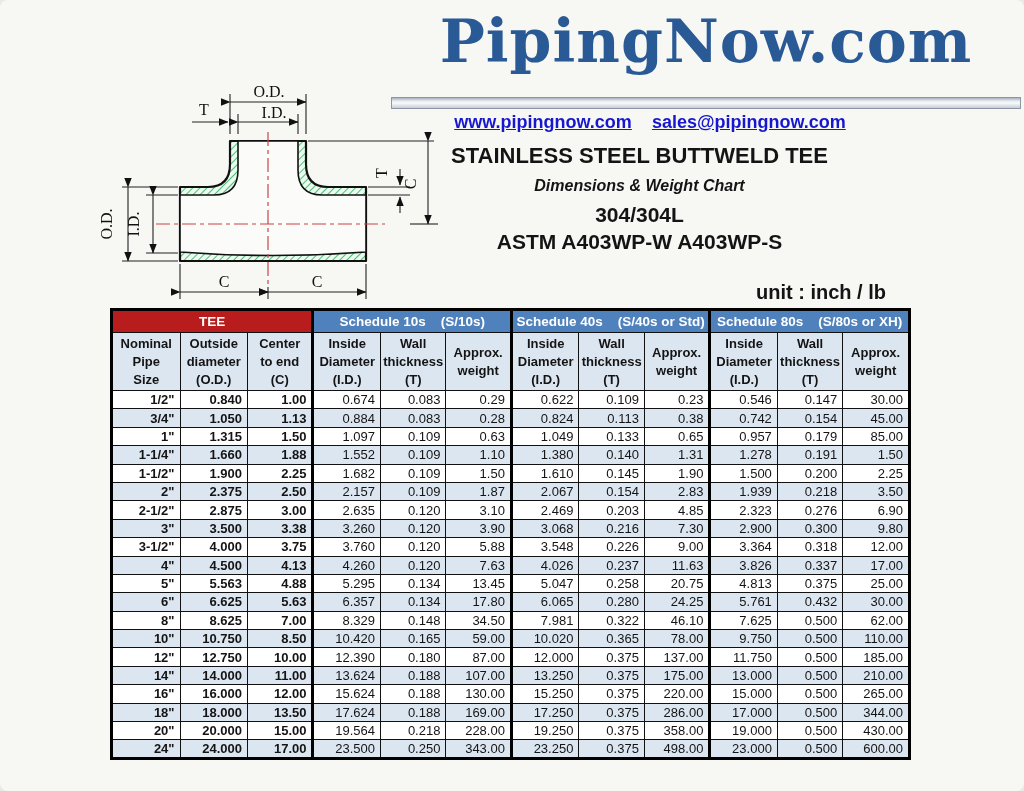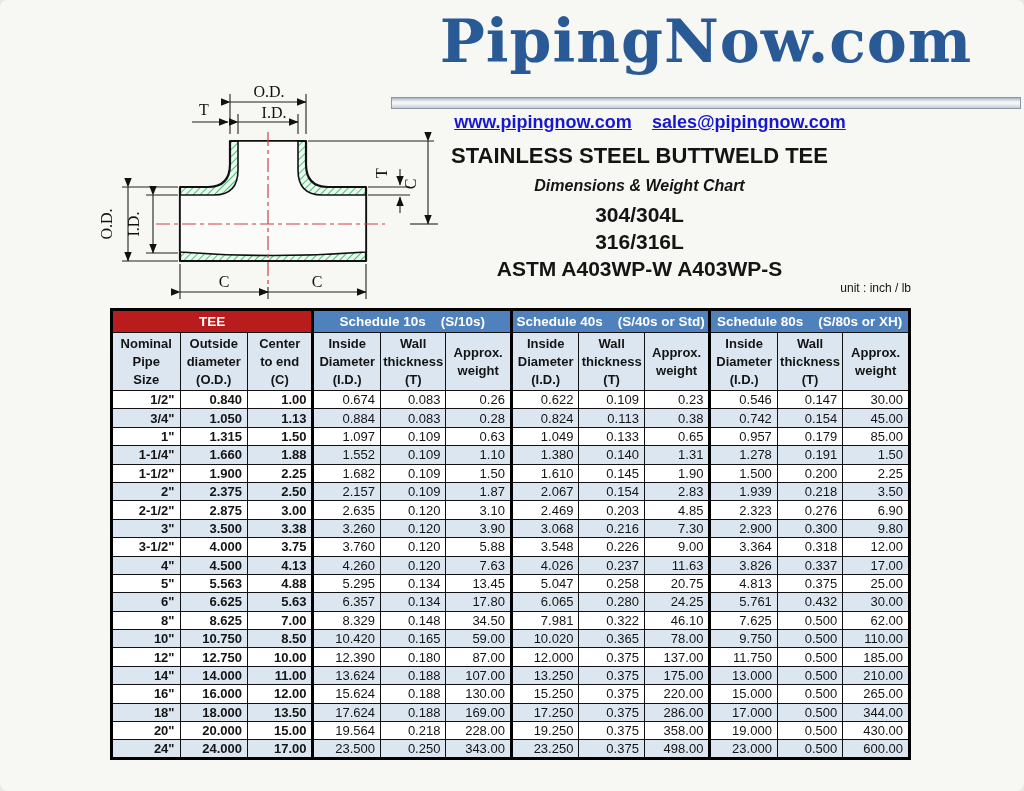--- a/index.html
+++ b/index.html
@@ -17,22 +17,22 @@
         color:var(--logo-blue);letter-spacing:1px;}
   .bar{position:absolute;left:391px;top:97px;width:630px;height:12px;border:1px solid #8b97a5;
        background:linear-gradient(to bottom,#aab4bf 0%,#eef1f4 35%,#f5f7f8 55%,#c6cdd4 100%);}
   .contact{position:absolute;left:400px;top:112px;width:500px;text-align:center;
            font-size:18px;font-weight:bold;color:var(--link-blue);}
   .contact a{color:var(--link-blue);text-align:center;}
   .titles{position:absolute;left:432px;top:141px;width:415px;text-align:center;font-weight:bold;}
   .t1{font-size:22px;line-height:30px;}
   .t2{font-size:16px;line-height:30px;font-style:italic;}
   .t3{font-size:21px;line-height:27px;}
-  .unit{position:absolute;left:700px;top:281px;width:211px;text-align:right;
-        font-size:12px;font-weight:normal;}
+  .unit{position:absolute;left:675px;top:281px;width:211px;text-align:right;
+        font-size:20px;font-weight:bold;}
 
   
   .diagram{position:absolute;left:98px;top:84px;}
   .diagram text{font-family:"Liberation Serif",serif;font-size:16px;fill:#111;}
 
   
   .tee-table{position:absolute;left:110px;top:308px;}
   table{border-collapse:collapse;table-layout:fixed;width:801px;border:3px solid #000;}
   th,td{border:1.5px solid #111;overflow:hidden;}
   .gs{border-left:3px solid #000 !important;}
@@ -53,21 +53,20 @@
 <div id="page">
 
   <div class="logo">PipingNow.com</div>
   <div class="bar"></div>
   <div class="contact"><a href="#">www.pipingnow.com</a><span>&nbsp;&nbsp;&nbsp;&nbsp;</span><a href="#">sales@pipingnow.com</a></div>
 
   <div class="titles">
     <div class="t1">STAINLESS STEEL BUTTWELD TEE</div>
     <div class="t2">Dimensions &amp; Weight Chart</div>
     <div class="t3">304/304L</div>
-    <div class="t3">316/316L</div>
     <div class="t3">ASTM A403WP-W   A403WP-S</div>
   </div>
 
   <div class="unit">unit : inch / lb</div>
 
   <svg class="diagram" width="348" height="220" viewBox="0 0 348 220">
     <defs>
       <pattern id="hatch" width="5" height="5" patternUnits="userSpaceOnUse" patternTransform="rotate(45)">
         <rect width="5" height="5" fill="#eafbef"></rect>
         <line x1="0" y1="0" x2="0" y2="5" stroke="#27b056" stroke-width="1.6"></line>
@@ -192,21 +191,21 @@
 weight</th>
         </tr>
       </thead>
       <tbody>
           <tr>
             <td class="b">1/2"</td>
             <td class="b">0.840</td>
             <td class="b">1.00</td>
             <td class="gs">0.674</td>
             <td>0.083</td>
-            <td>0.26</td>
+            <td>0.29</td>
             <td class="gs">0.622</td>
             <td>0.109</td>
             <td>0.23</td>
             <td class="gs">0.546</td>
             <td>0.147</td>
             <td>30.00</td>
           </tr>
           <tr class="alt">
             <td class="b">3/4"</td>
             <td class="b">1.050</td>

